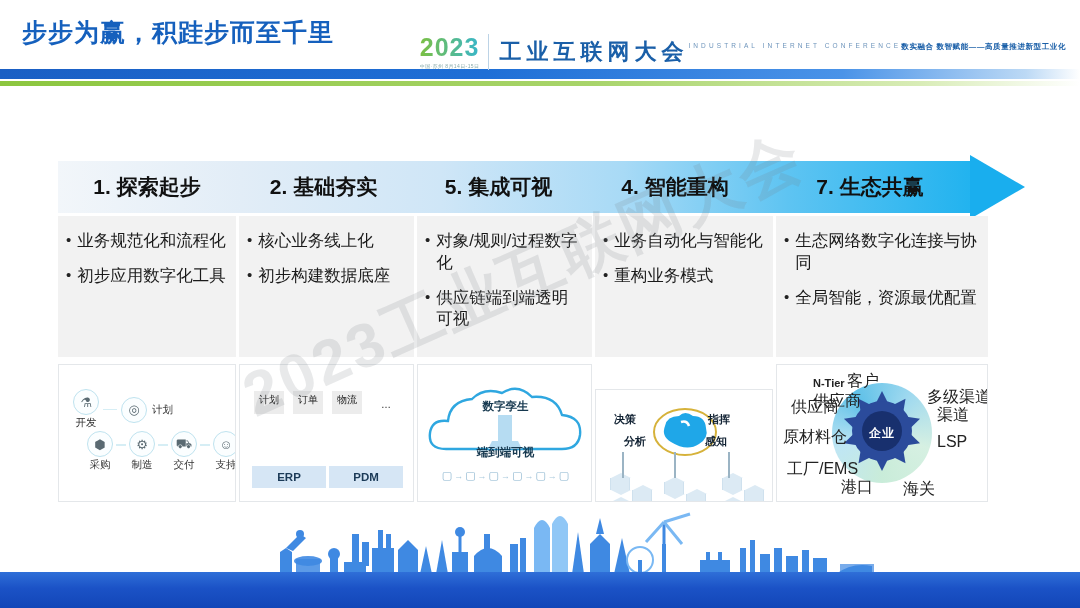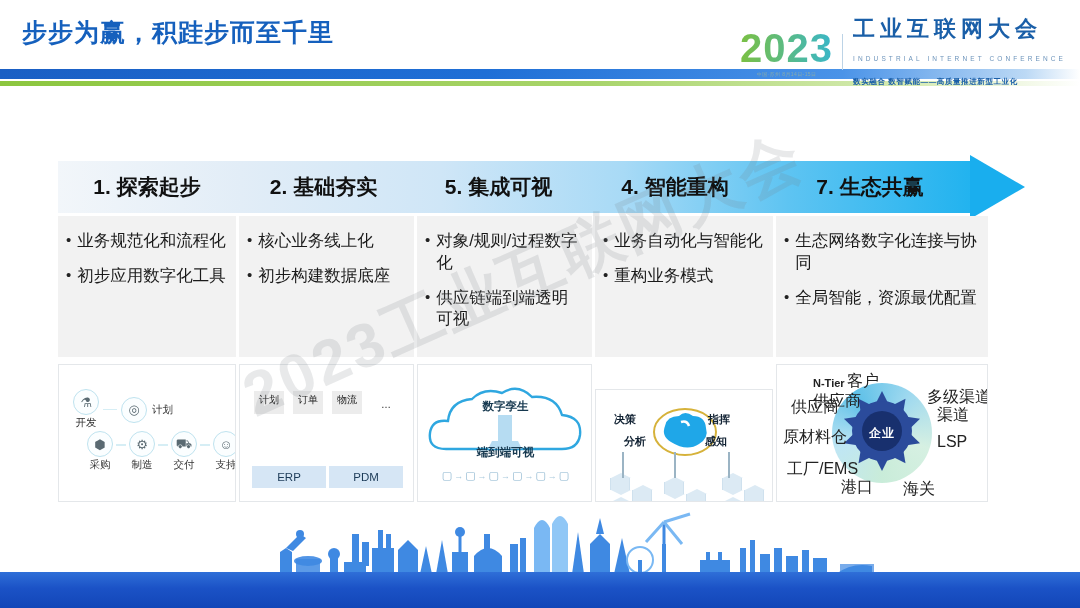--- a/index.html
+++ b/index.html
@@ -23,29 +23,29 @@
     background:linear-gradient(90deg,#1a5fc4 0%,#1f6fd6 45%,#4a93e8 78%,#bcd9f5 95%,#ffffff 100%);
   }
   #header-rule-green {
     position:absolute; left:0; top:81px; width:1080px; height:5px;
     background:linear-gradient(90deg,#8cc63f 0%,#a8d46a 55%,#d8ecb6 85%,#ffffff 100%);
   }
 
   
   #conference-logo { position:absolute; right:14px; top:28px; height:48px; display:flex; align-items:center; }
   #logo-year {
-    font-size:40px; font-weight:bold; letter-spacing:1px;
+    font-size:25px; font-weight:bold; letter-spacing:1px;
     background:linear-gradient(90deg,#7bc043 0%,#39b6c9 100%);
     -webkit-background-clip:text; background-clip:text; color:transparent;
     line-height:1;
   }
   #logo-year-sub { font-size:5px; color:#8aa; letter-spacing:.4px; margin-top:3px; text-align:center; }
   .logo-left { display:flex; flex-direction:column; align-items:center; padding-right:9px; }
   #logo-divider { width:1px; height:36px; background:#bcd3e6; }
-  .logo-right { display:flex; flex-direction:column; padding-left:10px;gap:13px; }
+  .logo-right { display:flex; flex-direction:row; padding-left:10px; }
   #logo-cn {
     font-size:22px; font-weight:bold; color:#1a5fa8; letter-spacing:5px; line-height:1.05;
   }
   #logo-en { font-size:6.5px; color:#6d94bb; letter-spacing:3.1px; margin-top:2px; }
   #logo-tagline { font-size:7.5px; color:#1a5fa8; letter-spacing:.6px; margin-top:2px; font-weight:bold; }
 
   
   #watermark {
     position:absolute; left:230px; top:360px;
     font-size:62px; font-weight:bold; color:rgba(120,125,130,.17);
@@ -97,21 +97,21 @@
   .p2-chip {
     background:#ececec; font-size:10px; color:#222; text-align:center;
     padding:3px 2px; line-height:1.15; width:30px;
   }
   .p2-db {
     background:linear-gradient(180deg,#bcd7ee,#9ec4e4);
     border-radius:50%/22%; font-size:11px; font-weight:bold; color:#1b3a57;
     text-align:center; padding:5px 0; letter-spacing:.5px;
   }
   .p2-sys {
-    background:#d6e6f5; font-size:11.5px; font-weight:normal; color:#1b3a57;
+    background:#d6e6f5; font-size:11.5px; font-weight:bold; color:#1b3a57;
     text-align:center; padding:5px 0; flex:1;
   }
 
   
   .p3-label { font-size:11.5px; font-weight:bold; color:#16384f; }
   .p3-chain { display:flex; align-items:center; justify-content:center; gap:2px; font-size:8px; color:#7fa8c4; }
 
   
   .p4-tag { font-size:11px; font-weight:bold; color:#123; position:absolute; }
   .hexcluster { position:absolute; }

